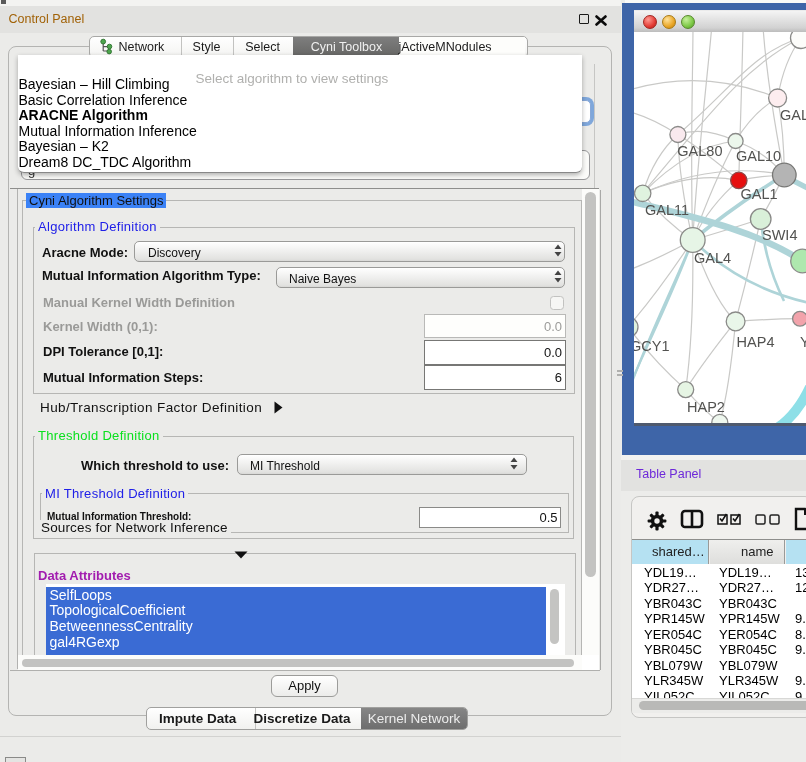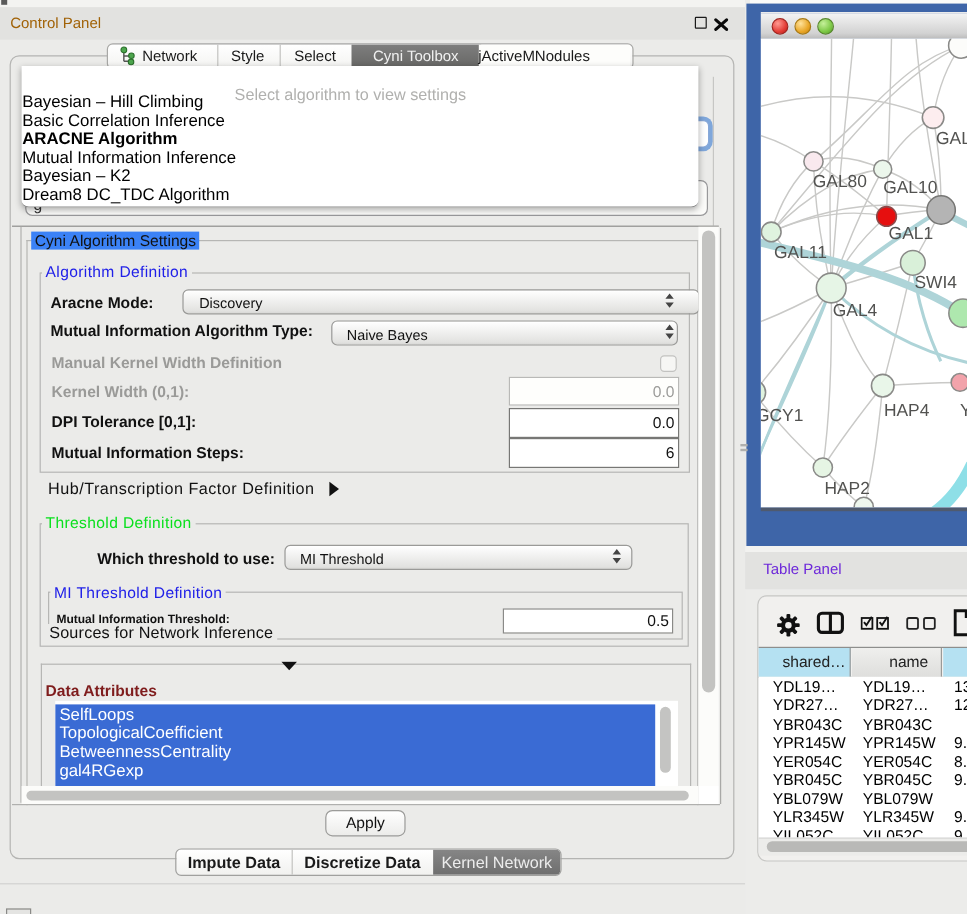--- a/index.html
+++ b/index.html
@@ -62,21 +62,21 @@
 <div class="abs" style="left:10px;top:188px;width:589px;height:1px;background:#8e8e8c;"></div>
 <div class="abs" style="left:17px;top:189px;width:1px;height:480px;background:#b2b2b0;"></div>
 
 <div class="abs" style="left:22px;top:199.5px;width:558px;height:470px;border:1px solid #b6b6b4;border-bottom:none;"></div>
 <div class="abs" style="left:26px;top:193px;background:#3b82f6;padding:0 3px;font-size:13px;color:#111;">Cyni Algorithm Settings</div>
 
 <div class="abs" style="left:33px;top:227px;width:540px;height:165px;border:1px solid #b6b6b4;"></div>
 <div class="abs" style="left:35px;top:219px;background:#ebebe9;padding:0 3px;font-size:13px;letter-spacing:0.3px;color:#2020e8;">Algorithm Definition</div>
 
 <div class="abs b" style="left:42px;top:244.5px;font-size:13px;color:#111;">Aracne Mode:</div>
-<div class="combo" style="left:134px;top:240.5px;width:429px;height:19px;margin-left:18px;">
+<div class="combo" style="left:134px;top:240.5px;width:429px;height:19px;">
     <span class="ctext" style="left:13px;">Discovery</span>
   </div>
 
 <div class="abs b" style="left:42px;top:268px;font-size:13px;color:#111;">Mutual Information Algorithm Type:</div>
 <div class="combo" style="left:276px;top:266.5px;width:287px;height:19px;">
     <span class="ctext" style="left:12px;">Naive Bayes</span>
   </div>
 
 <div class="abs b" style="left:43px;top:295px;font-size:13px;color:#9a9a98;">Manual Kernel Width Definition</div>
 <div class="abs" style="left:550px;top:296px;width:12px;height:12px;border:1px solid #c2c2c0;border-radius:3.5px;background:#f6f6f4;"></div>
@@ -107,40 +107,40 @@
 <div class="abs" style="left:42px;top:486px;background:#ebebe9;padding:0 3px;font-size:13px;letter-spacing:0.3px;color:#2020e8;">MI Threshold Definition</div>
 <div class="abs b" style="left:47px;top:511px;font-size:10px;color:#111;">Mutual Information Threshold:</div>
 <div class="abs" style="left:419px;top:507px;width:142px;height:21px;border:1px solid #8a8a88;background:#fff;box-sizing:border-box;font-size:13px;color:#111;text-align:right;padding-right:2.5px;line-height:20px;">0.5</div>
 
 <div class="abs" style="left:33.5px;top:552.5px;width:540px;height:105px;border:1px solid #b6b6b4;border-bottom:none;"></div>
 <div class="abs" style="left:38px;top:520px;background:#ebebe9;padding:0 3px;font-size:13.5px;letter-spacing:0.15px;color:#111;">Sources for Network Inference</div>
 <svg class="abs" style="left:234px;top:550.5px;" width="14" height="8">
     <path d="M0.5 0.5 L13.5 0.5 L7 7.5 Z" fill="#111"></path>
   </svg>
 
-<div class="abs b" style="left:38px;top:567.5px;font-size:13px;color:#7f1d1d;">Data Attributes</div>
+<div class="abs b" style="left:38px;top:567.5px;font-size:13px;color:#a21caf;">Data Attributes</div>
 
 <div class="abs" style="left:46px;top:584px;width:519px;height:73px;background:#fff;overflow:hidden;">
   <div class="abs" style="left:0;top:2.5px;width:500px;height:71px;background:#3a6bd4;"></div>
   <div class="abs" style="left:3.5px;top:3.5px;font-size:14px;color:#fff;line-height:15.8px;">SelfLoops<br>TopologicalCoefficient<br>BetweennessCentrality<br>gal4RGexp</div>
   <div class="abs" style="left:504px;top:5px;width:9px;height:55px;background:#c4c4c2;border-radius:4.5px;"></div>
 </div>
 
 <div class="abs" style="left:582px;top:189px;width:17px;height:466px;background:#fcfcfa;"></div>
 <div class="abs" style="left:584.5px;top:192px;width:11px;height:385px;background:#c3c3c1;border-radius:5.5px;"></div>
 
 <div class="abs" style="left:18px;top:655px;width:564px;height:15px;background:#fcfcfa;"></div>
 <div class="abs" style="left:22px;top:658.5px;width:552px;height:8px;background:#c3c3c1;border-radius:4px;"></div>
 <div class="abs" style="left:582px;top:655px;width:17px;height:15px;background:#fff;"></div>
 <div class="abs" style="left:10px;top:670px;width:590px;height:1px;background:#b0b0ae;"></div>
 
 <div class="abs" style="left:271px;top:675px;width:65px;height:20px;border:1px solid #9c9c9a;border-radius:6px;background:linear-gradient(#ffffff,#ececea);font-size:13px;color:#111;text-align:center;line-height:19px;">Apply</div>
 
 <div class="abs" style="left:146px;top:707px;width:320px;height:21px;border:1px solid #a0a09e;border-radius:5px;background:linear-gradient(#ffffff,#f1f1ef);overflow:hidden;font-size:13.5px;font-weight:bold;color:#1a1a1a;">
-  <div class="abs" style="left:0;top:0;width:96px;height:21px;border-right:1px solid #c2c2c0;text-align:center;">
+  <div class="abs" style="left:12px;top:0;width:96px;height:21px;border-right:1px solid #c2c2c0;">
       <span class="abs" style="left:0;right:0;top:3px;">Impute Data</span>
     </div>
   <div class="abs" style="left:96px;top:0;width:118px;height:21px;border-right:1px solid #c2c2c0;text-align:center;">
       <span class="abs" style="left:0;right:0;top:3px;">Discretize Data</span>
     </div>
   <div class="abs" style="left:214px;top:0;width:106px;height:21px;background:linear-gradient(#868686,#6e6e6e);color:#ececec;font-weight:normal;text-align:center;">
       <span class="abs" style="left:0;right:0;top:3px;">Kernel Network</span>
     </div>
 </div>
 

